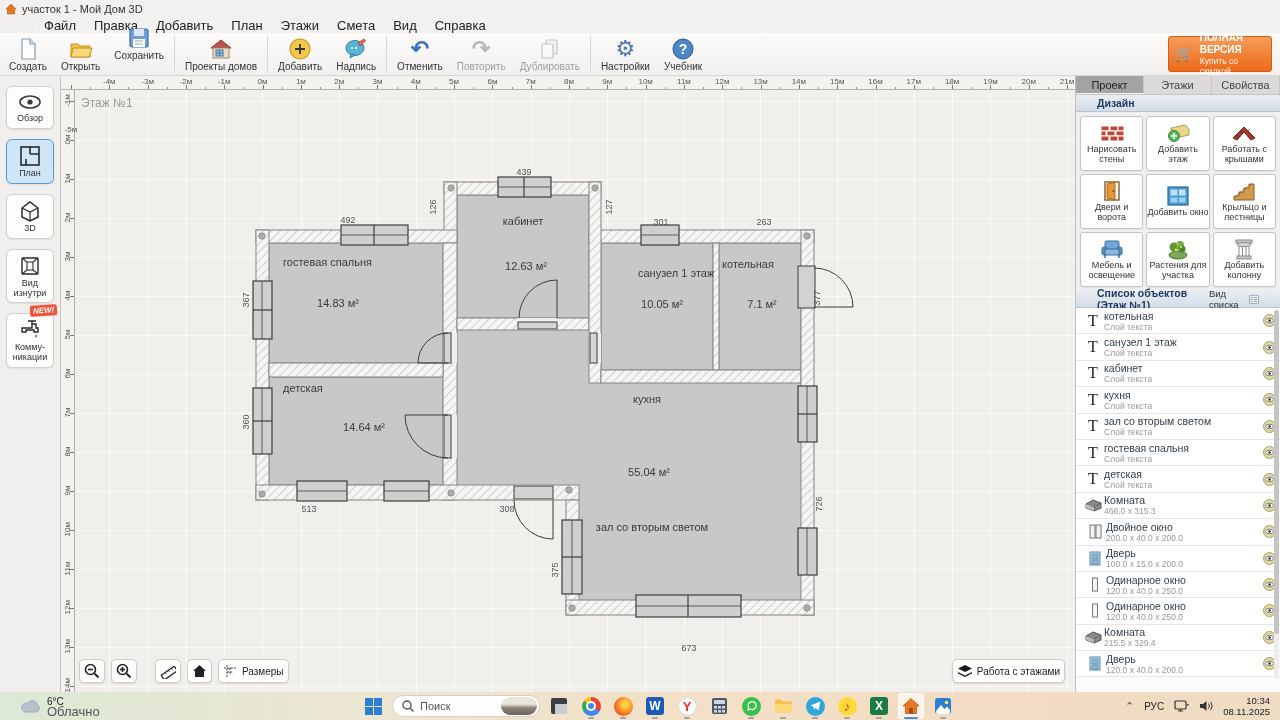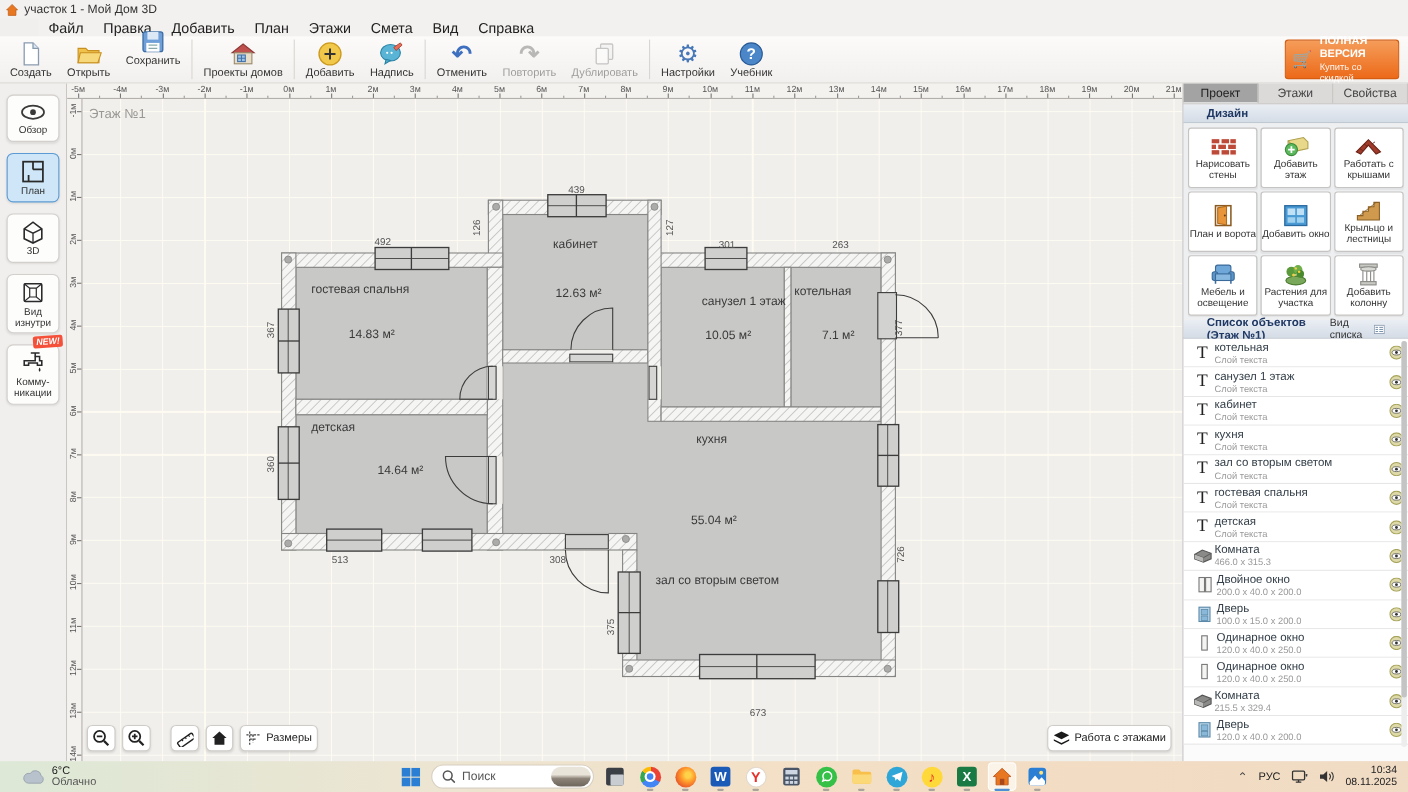--- a/index.html
+++ b/index.html
@@ -67,21 +67,21 @@
   .otext { flex:1; overflow:hidden; }
   .otitle { font-size:10.5px; color:#35404a; line-height:12px; white-space:nowrap; }
   .osub { font-size:8.5px; color:#999; line-height:10px; white-space:nowrap; }
   .oeye { width:22px; flex-shrink:0; display:flex; justify-content:center; }
   #scrollbar { position:absolute; right:1px; top:2px; width:5px; height:96%; background:#ededed; border-radius:3px; }
   #scrollthumb { position:absolute; top:0; width:5px; height:88%; background:#c4c4c4; border-radius:3px; }
   
   #taskbar { position:absolute; bottom:0; left:0; width:100%; height:28px; background:linear-gradient(90deg,#dde8d6,#ece5d2 30%,#f3e0c6 55%,#f2dcc3 80%,#f0dbc4); display:flex; align-items:center; }
   #weather { display:flex; align-items:center; gap:5px; padding-left:20px; width:360px; }
   #weather .wt { font-size:10px; color:#222; line-height:11px; }
-  #weather .wc { font-size:10px; color:#555; line-height:10px; }
+  #weather .wc { font-size:13px; color:#555; line-height:10px; }
   #taskcenter { display:flex; align-items:center; gap:6px; }
   .tico { width:26px; height:26px; display:flex; align-items:center; justify-content:center; position:relative; border-radius:4px; cursor:pointer; }
   .tico .runbar { position:absolute; bottom:0px; left:50%; transform:translateX(-50%); width:6px; height:2px; border-radius:2px; background:#a9a49c; }
   .tico.activeapp { background:rgba(255,255,252,.65); box-shadow:inset 0 0 0 1px rgba(255,255,255,.8); }
   .tico.activeapp .runbar { width:14px; background:#4d8fd6; }
   #searchpill { width:148px; height:22px; background:#fff; border:1px solid #d8cfc2; border-radius:12px; display:flex; align-items:center; padding:0 2px 0 9px; gap:6px; font-size:11px; color:#555; cursor:text; }
   #searchpill .simg { margin-left:auto; width:36px; height:18px; border-radius:9px; background:linear-gradient(#e8e4da 40%,#8d8378 60%,#6e665c); }
   #tray { margin-left:auto; display:flex; align-items:center; gap:10px; padding-right:10px; font-size:10px; color:#222; }
   #clock { text-align:right; font-size:9.5px; line-height:11px; }
 </style>
@@ -239,21 +239,21 @@
           <path d="M18 15 q1.6 2.4 0 4 q-1.6 -1.6 0 -4" fill="#2a2a2a"></path>
         </svg>
       <span class="slabel">Комму-никации</span>
     </div>
   </div>
 
   <div id="canvas">
     <div id="rulerH">
         <div class="tickH" style="left: 10px;"></div>
         <div class="tickHm" style="left: 29.15px;"></div>
-        <div class="lblH" style="left: 10px;">-5м</div>
+        <div class="lblH" style="left: 10px; margin-top: 48px;">-5м</div>
         <div class="tickH" style="left: 48.31px;"></div>
         <div class="tickHm" style="left: 67.46px;"></div>
         <div class="lblH" style="left: 48.31px;">-4м</div>
         <div class="tickH" style="left: 86.62px;"></div>
         <div class="tickHm" style="left: 105.77px;"></div>
         <div class="lblH" style="left: 86.62px;">-3м</div>
         <div class="tickH" style="left: 124.93px;"></div>
         <div class="tickHm" style="left: 144.08px;"></div>
         <div class="lblH" style="left: 124.93px;">-2м</div>
         <div class="tickH" style="left: 163.24px;"></div>
@@ -586,21 +586,21 @@
             <path d="M5 13 l3 2 M9 9 l3 2 M16 9 l3 -2" stroke="#6a2418" stroke-width=".8"></path>
           </svg>
         <span class="dlabel">Работать с крышами</span>
       </div>
       <div class="dbtn">
         <svg width="22" viewBox="0 0 22 22">
             <rect x="4" y="2" width="14" height="18" fill="none" stroke="#8a5a20" stroke-width="1.4"></rect>
             <path d="M6 4 L14 2.5 L14 19.5 L6 18 Z" fill="#e8953a" stroke="#b06a18" stroke-width="1"></path>
             <circle cx="12.5" cy="11" r=".9" fill="#6a3a08"></circle>
           </svg>
-        <span class="dlabel">План и ворота</span>
+        <span class="dlabel">Двери и ворота</span>
       </div>
       <div class="dbtn">
         <svg width="24" viewBox="0 0 24 22">
             <rect x="2" y="2" width="20" height="18" fill="#4a9ad4" stroke="#2a6aa0" stroke-width="1.2"></rect>
             <rect x="4.5" y="4.5" width="7" height="6" fill="#bfe0f5"></rect>
             <rect x="13" y="4.5" width="6.5" height="6" fill="#bfe0f5"></rect>
             <rect x="4.5" y="12.5" width="7" height="5" fill="#9fd0ee"></rect>
             <rect x="13" y="12.5" width="6.5" height="5" fill="#9fd0ee"></rect>
           </svg>
         <span class="dlabel">Добавить окно</span>

